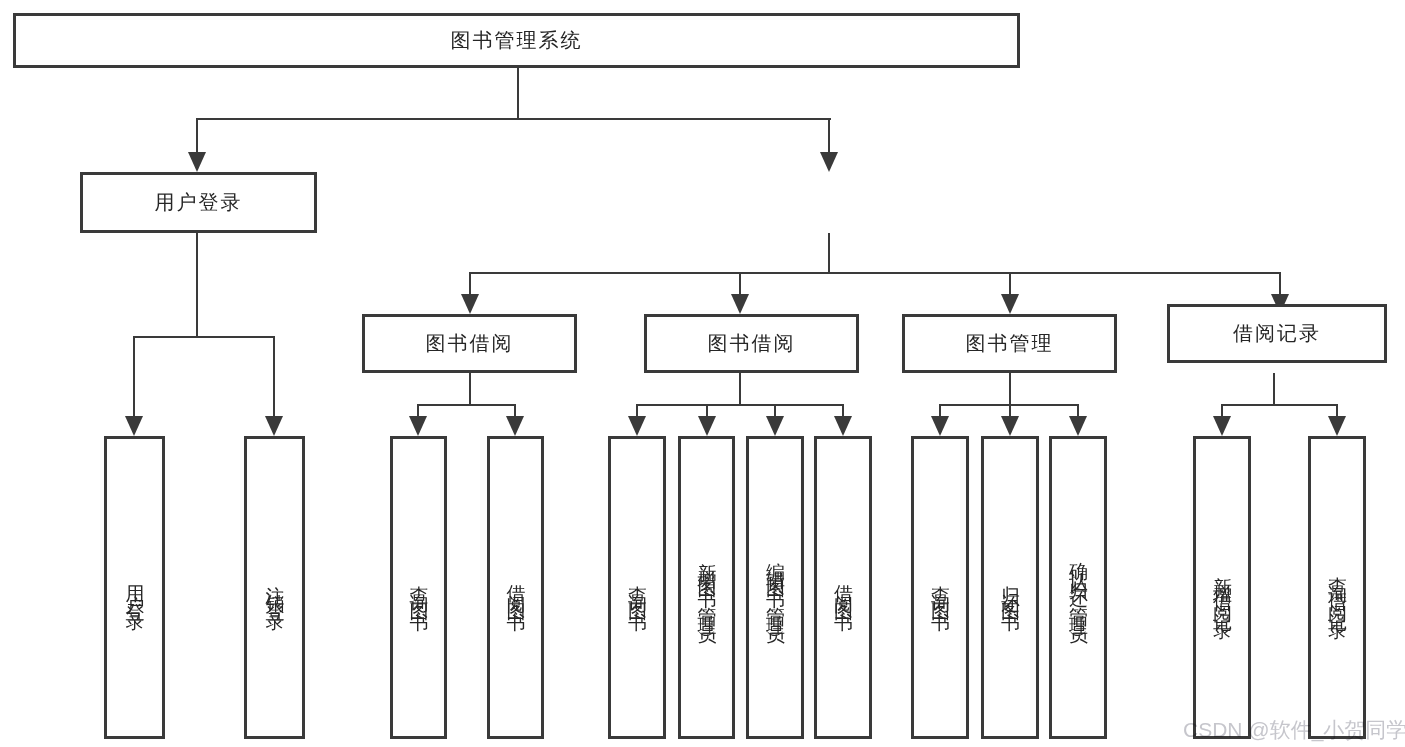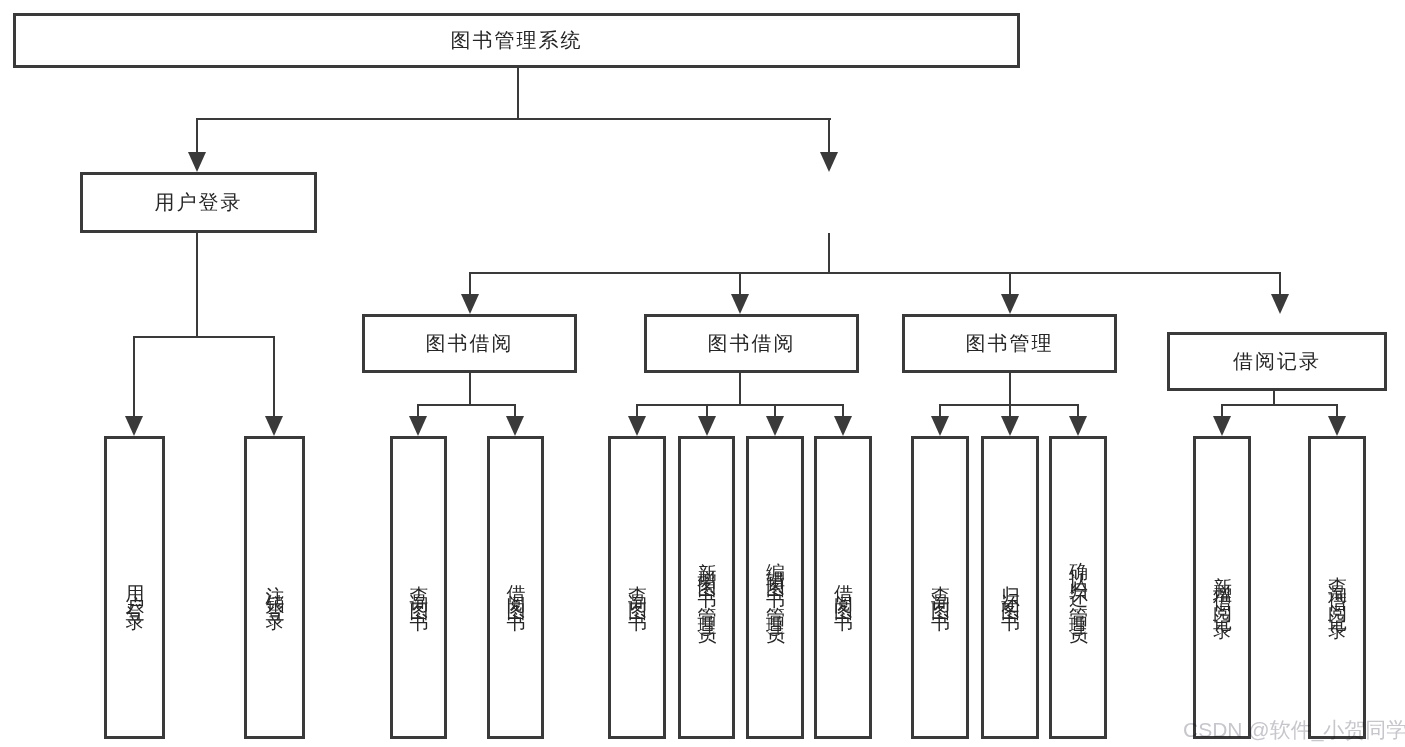--- a/index.html
+++ b/index.html
@@ -73,21 +73,21 @@
 
   <div class="box" style="left:362px;top:314px;width:215px;height:59px;">
     <span class="hl">图书借阅</span>
   </div>
   <div class="box" style="left:632px;top:314px;width:215px;height:59px;margin-left:12px;">
     <span class="hl">图书借阅</span>
   </div>
   <div class="box" style="left:902px;top:314px;width:215px;height:59px;">
     <span class="hl">图书管理</span>
   </div>
-  <div class="box" style="left:1167px;top:332px;width:220px;height:59px;">
+  <div class="box" style="left:1167px;top:304px;width:220px;height:59px;">
     <span class="hl">借阅记录</span>
   </div>
 
   <div class="box leaf" style="left:104px;top:436px;width:61px;height:303px;">
     <span class="vl">用户登录</span>
   </div>
   <div class="box leaf" style="left:244px;top:436px;width:61px;height:303px;">
     <span class="vl">注销登录</span>
   </div>
 

